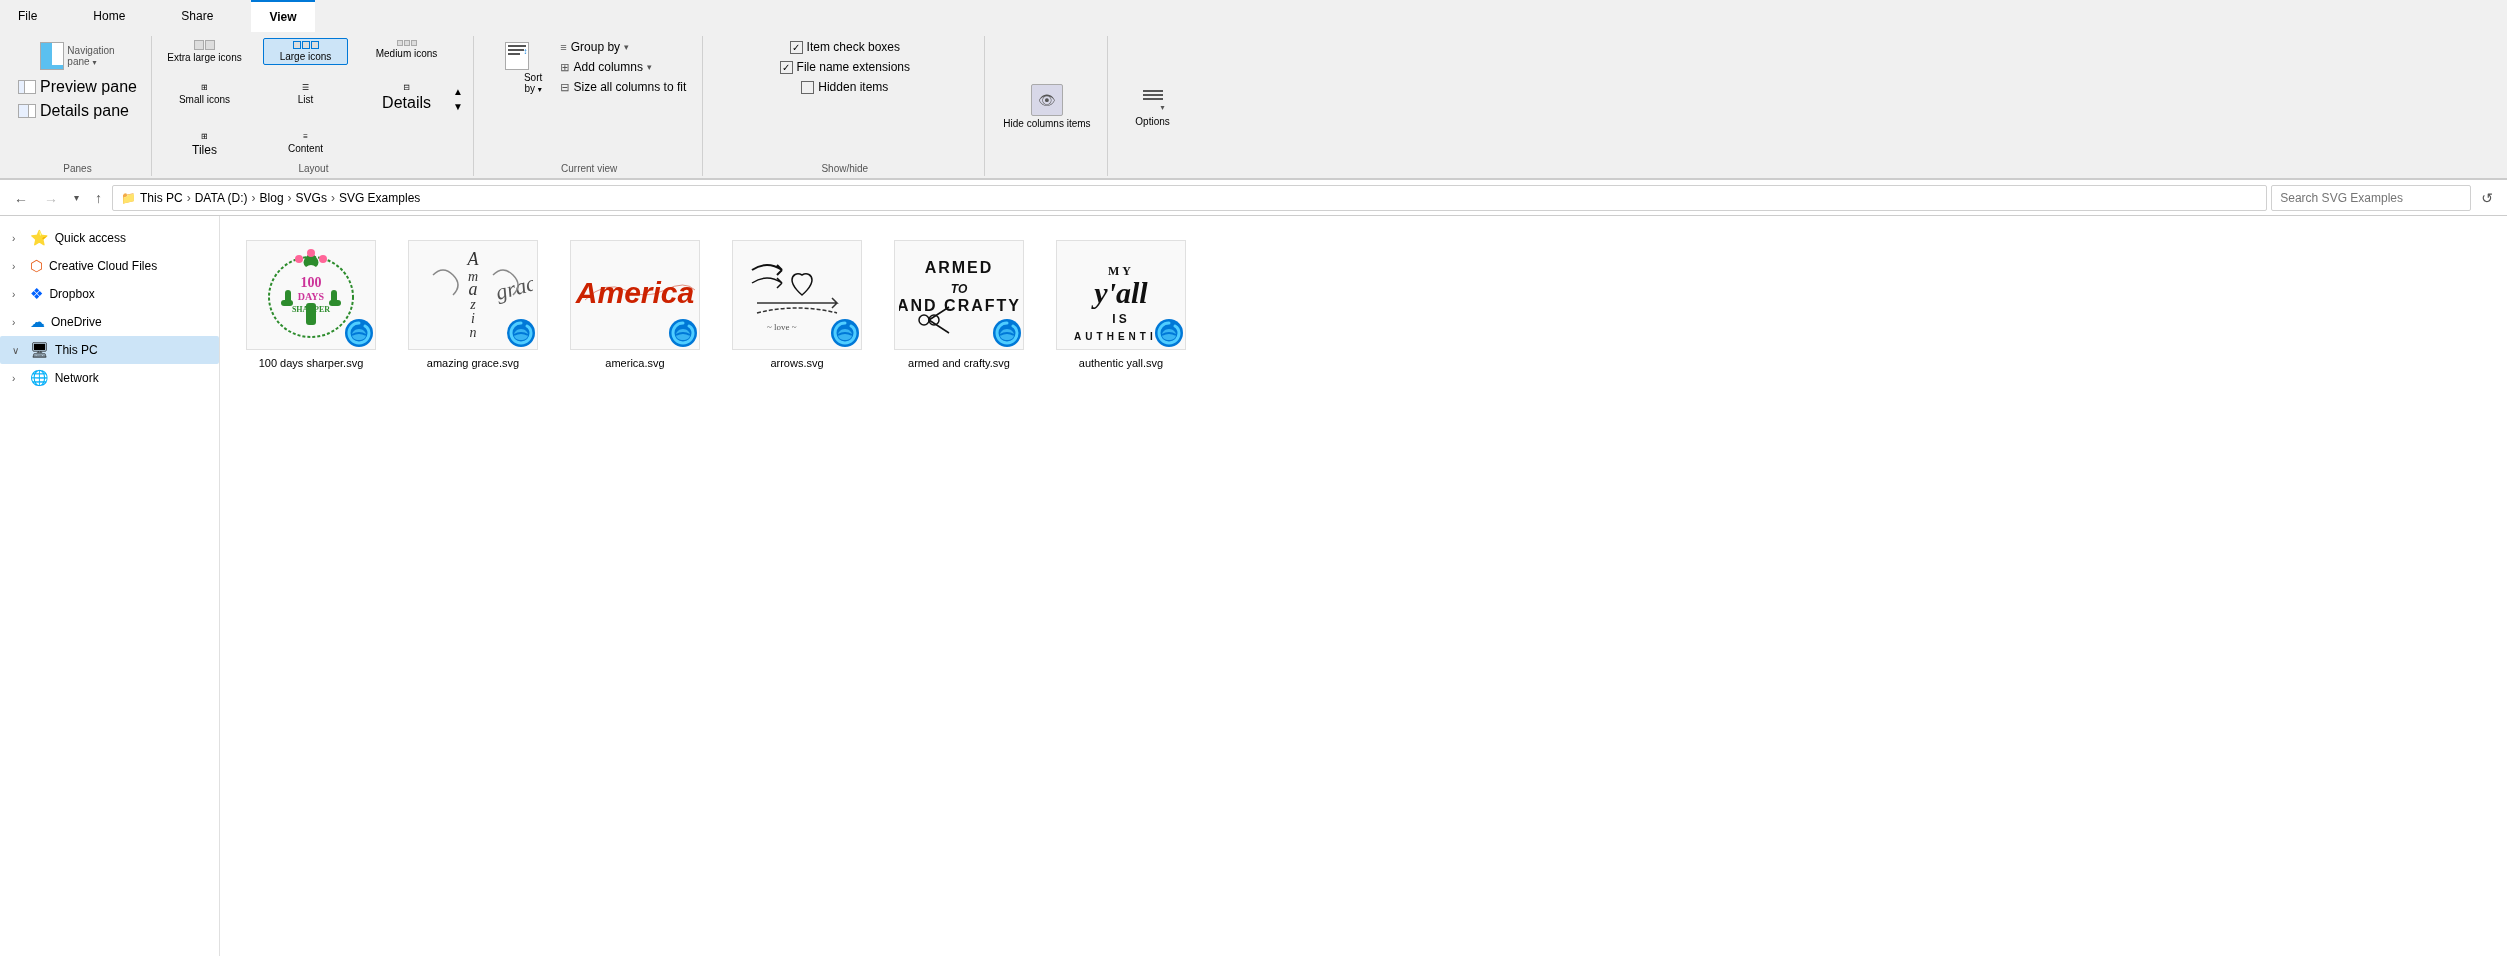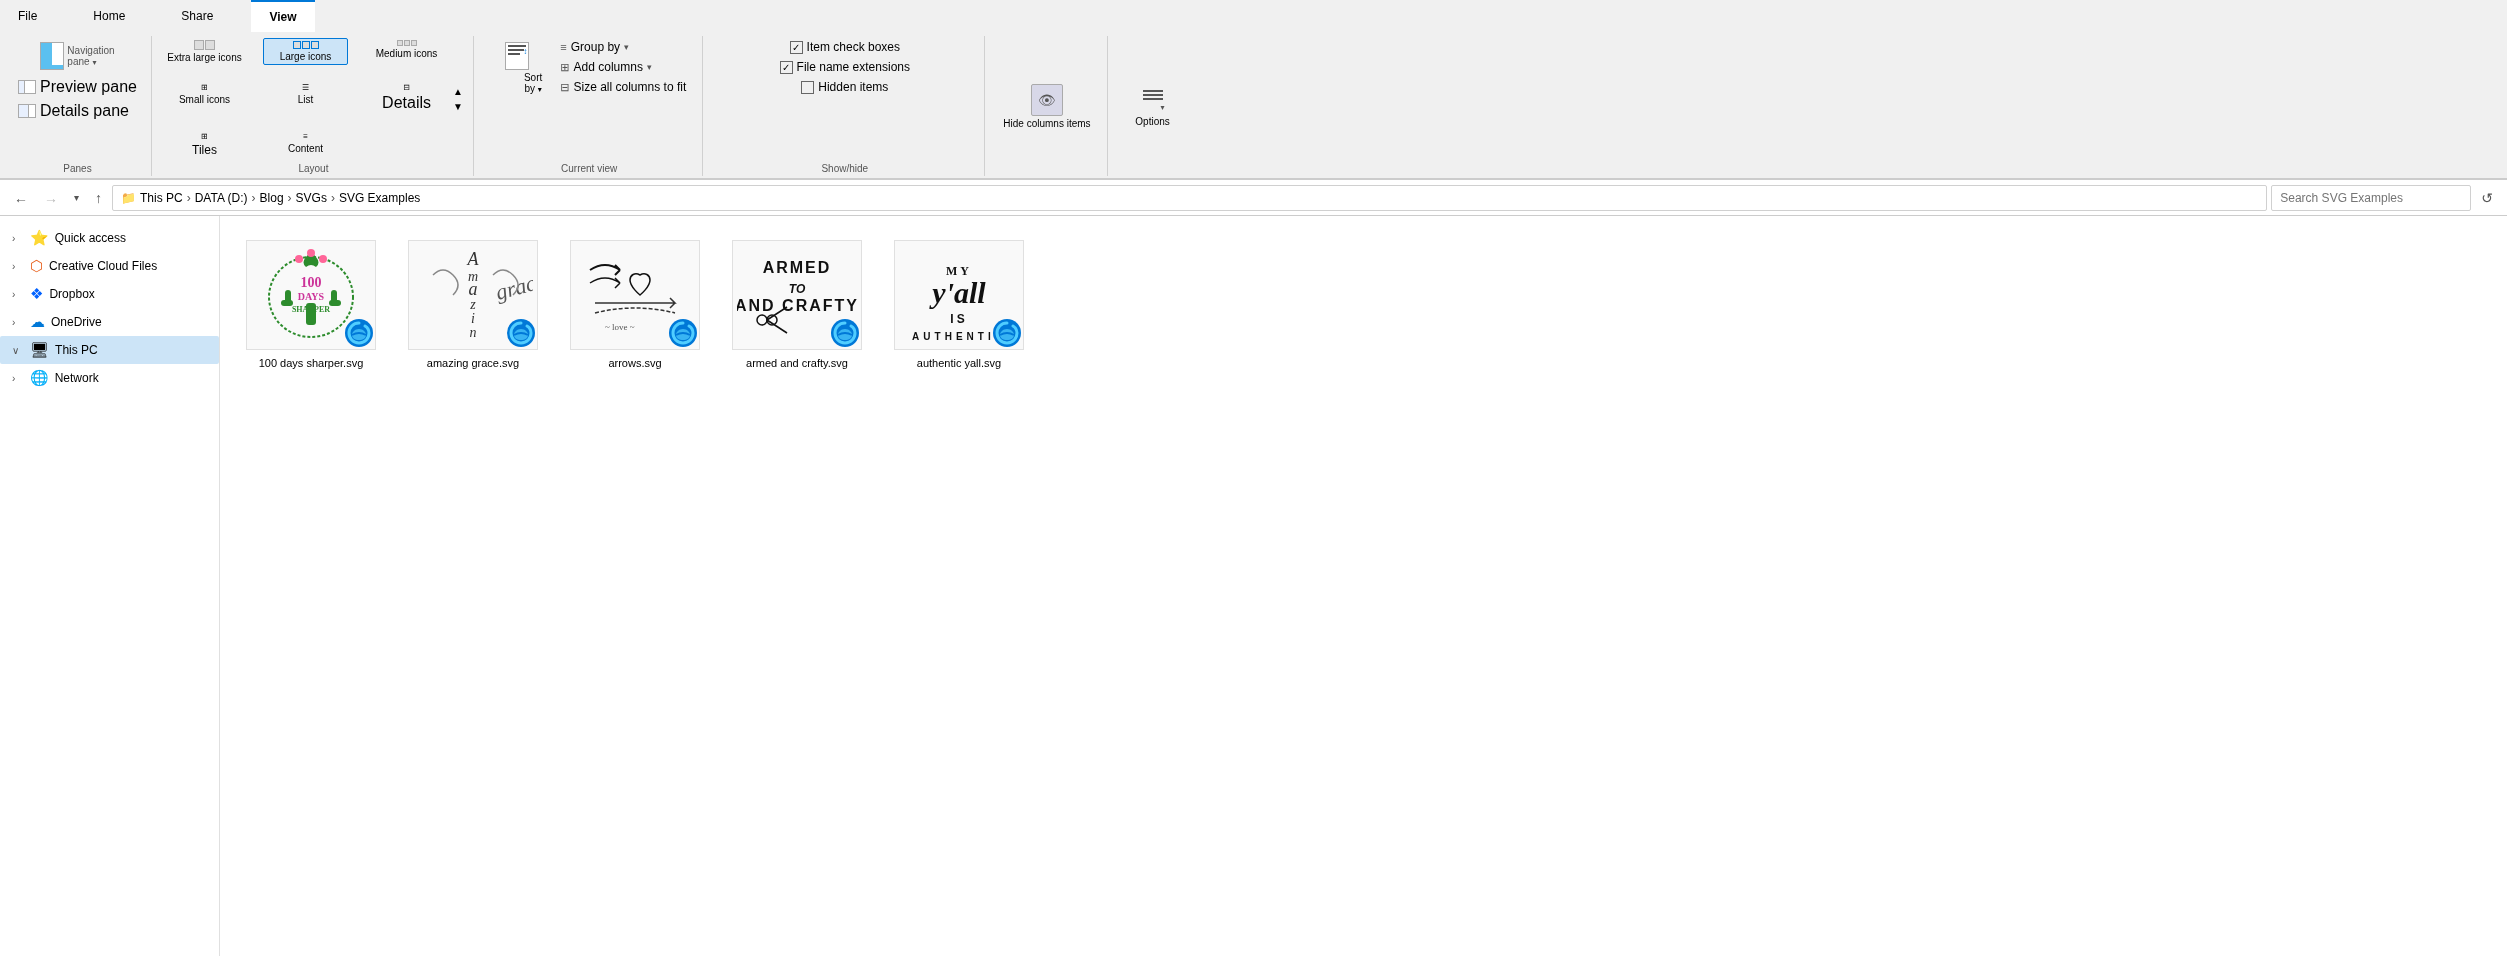--- a/index.html
+++ b/index.html
@@ -357,20 +357,36 @@
           <circle cx="14" cy="14" r="14" fill="#0078d7"></circle>
           <path d="M14 4 C8 4 4 8.5 4 14 C4 19.5 8 24 14 24 C20 24 24 19.5 24 14 C24 11 22.5 8.5 20 7" fill="none" stroke="#50cdff" stroke-width="3" stroke-linecap="round"></path>
           <path d="M7 16 C7 13 10 10 14 10 C18 10 21 13 21 16 C21 19 18 21 14 21 C10 21 7 19 7 16Z" fill="#50cdff" opacity="0.7"></path>
           <path d="M7 16 Q14 12 21 16" fill="none" stroke="#0078d7" stroke-width="2"></path>
         </svg>
       </div>
       <span class="file-name">amazing
 grace.svg</span>
     </div>
 
+    <div class="file-item">
+      <div class="file-thumb">
+        <svg width="120" height="100" viewBox="0 0 120 100" xmlns="http://www.w3.org/2000/svg">
+          <text x="60" y="58" text-anchor="middle" font-size="30" font-family="Impact,Arial Black,sans-serif" fill="#cc2200" font-style="italic" font-weight="bold">America</text>
+
+          <path d="M10,55 Q30,35 50,45 Q70,55 90,45 Q110,35 120,45" fill="none" stroke="#cc2200" stroke-width="1" opacity="0.5"></path>
+        </svg>
+        <svg class="edge-badge" viewBox="0 0 28 28" xmlns="http://www.w3.org/2000/svg">
+          <circle cx="14" cy="14" r="14" fill="#0078d7"></circle>
+          <path d="M14 4 C8 4 4 8.5 4 14 C4 19.5 8 24 14 24 C20 24 24 19.5 24 14 C24 11 22.5 8.5 20 7" fill="none" stroke="#50cdff" stroke-width="3" stroke-linecap="round"></path>
+          <path d="M7 16 C7 13 10 10 14 10 C18 10 21 13 21 16 C21 19 18 21 14 21 C10 21 7 19 7 16Z" fill="#50cdff" opacity="0.7"></path>
+          <path d="M7 16 Q14 12 21 16" fill="none" stroke="#0078d7" stroke-width="2"></path>
+        </svg>
+      </div>
+      <span class="file-name">america.svg</span>
+    </div>
 
     <div class="file-item">
       <div class="file-thumb">
         <svg width="120" height="100" viewBox="0 0 120 100" xmlns="http://www.w3.org/2000/svg">
 
           <path d="M15,25 Q30,15 45,25 L40,20 M45,25 L40,30" fill="none" stroke="#111" stroke-width="2"></path>
           <path d="M15,38 Q30,28 45,38 L40,33 M45,38 L40,43" fill="none" stroke="#111" stroke-width="1.5"></path>
 
           <path d="M55,35 C55,30 60,27 65,30 C70,27 75,30 75,35 C75,42 65,50 65,50 C65,50 55,42 55,35Z" fill="none" stroke="#111" stroke-width="1.5"></path>
 

